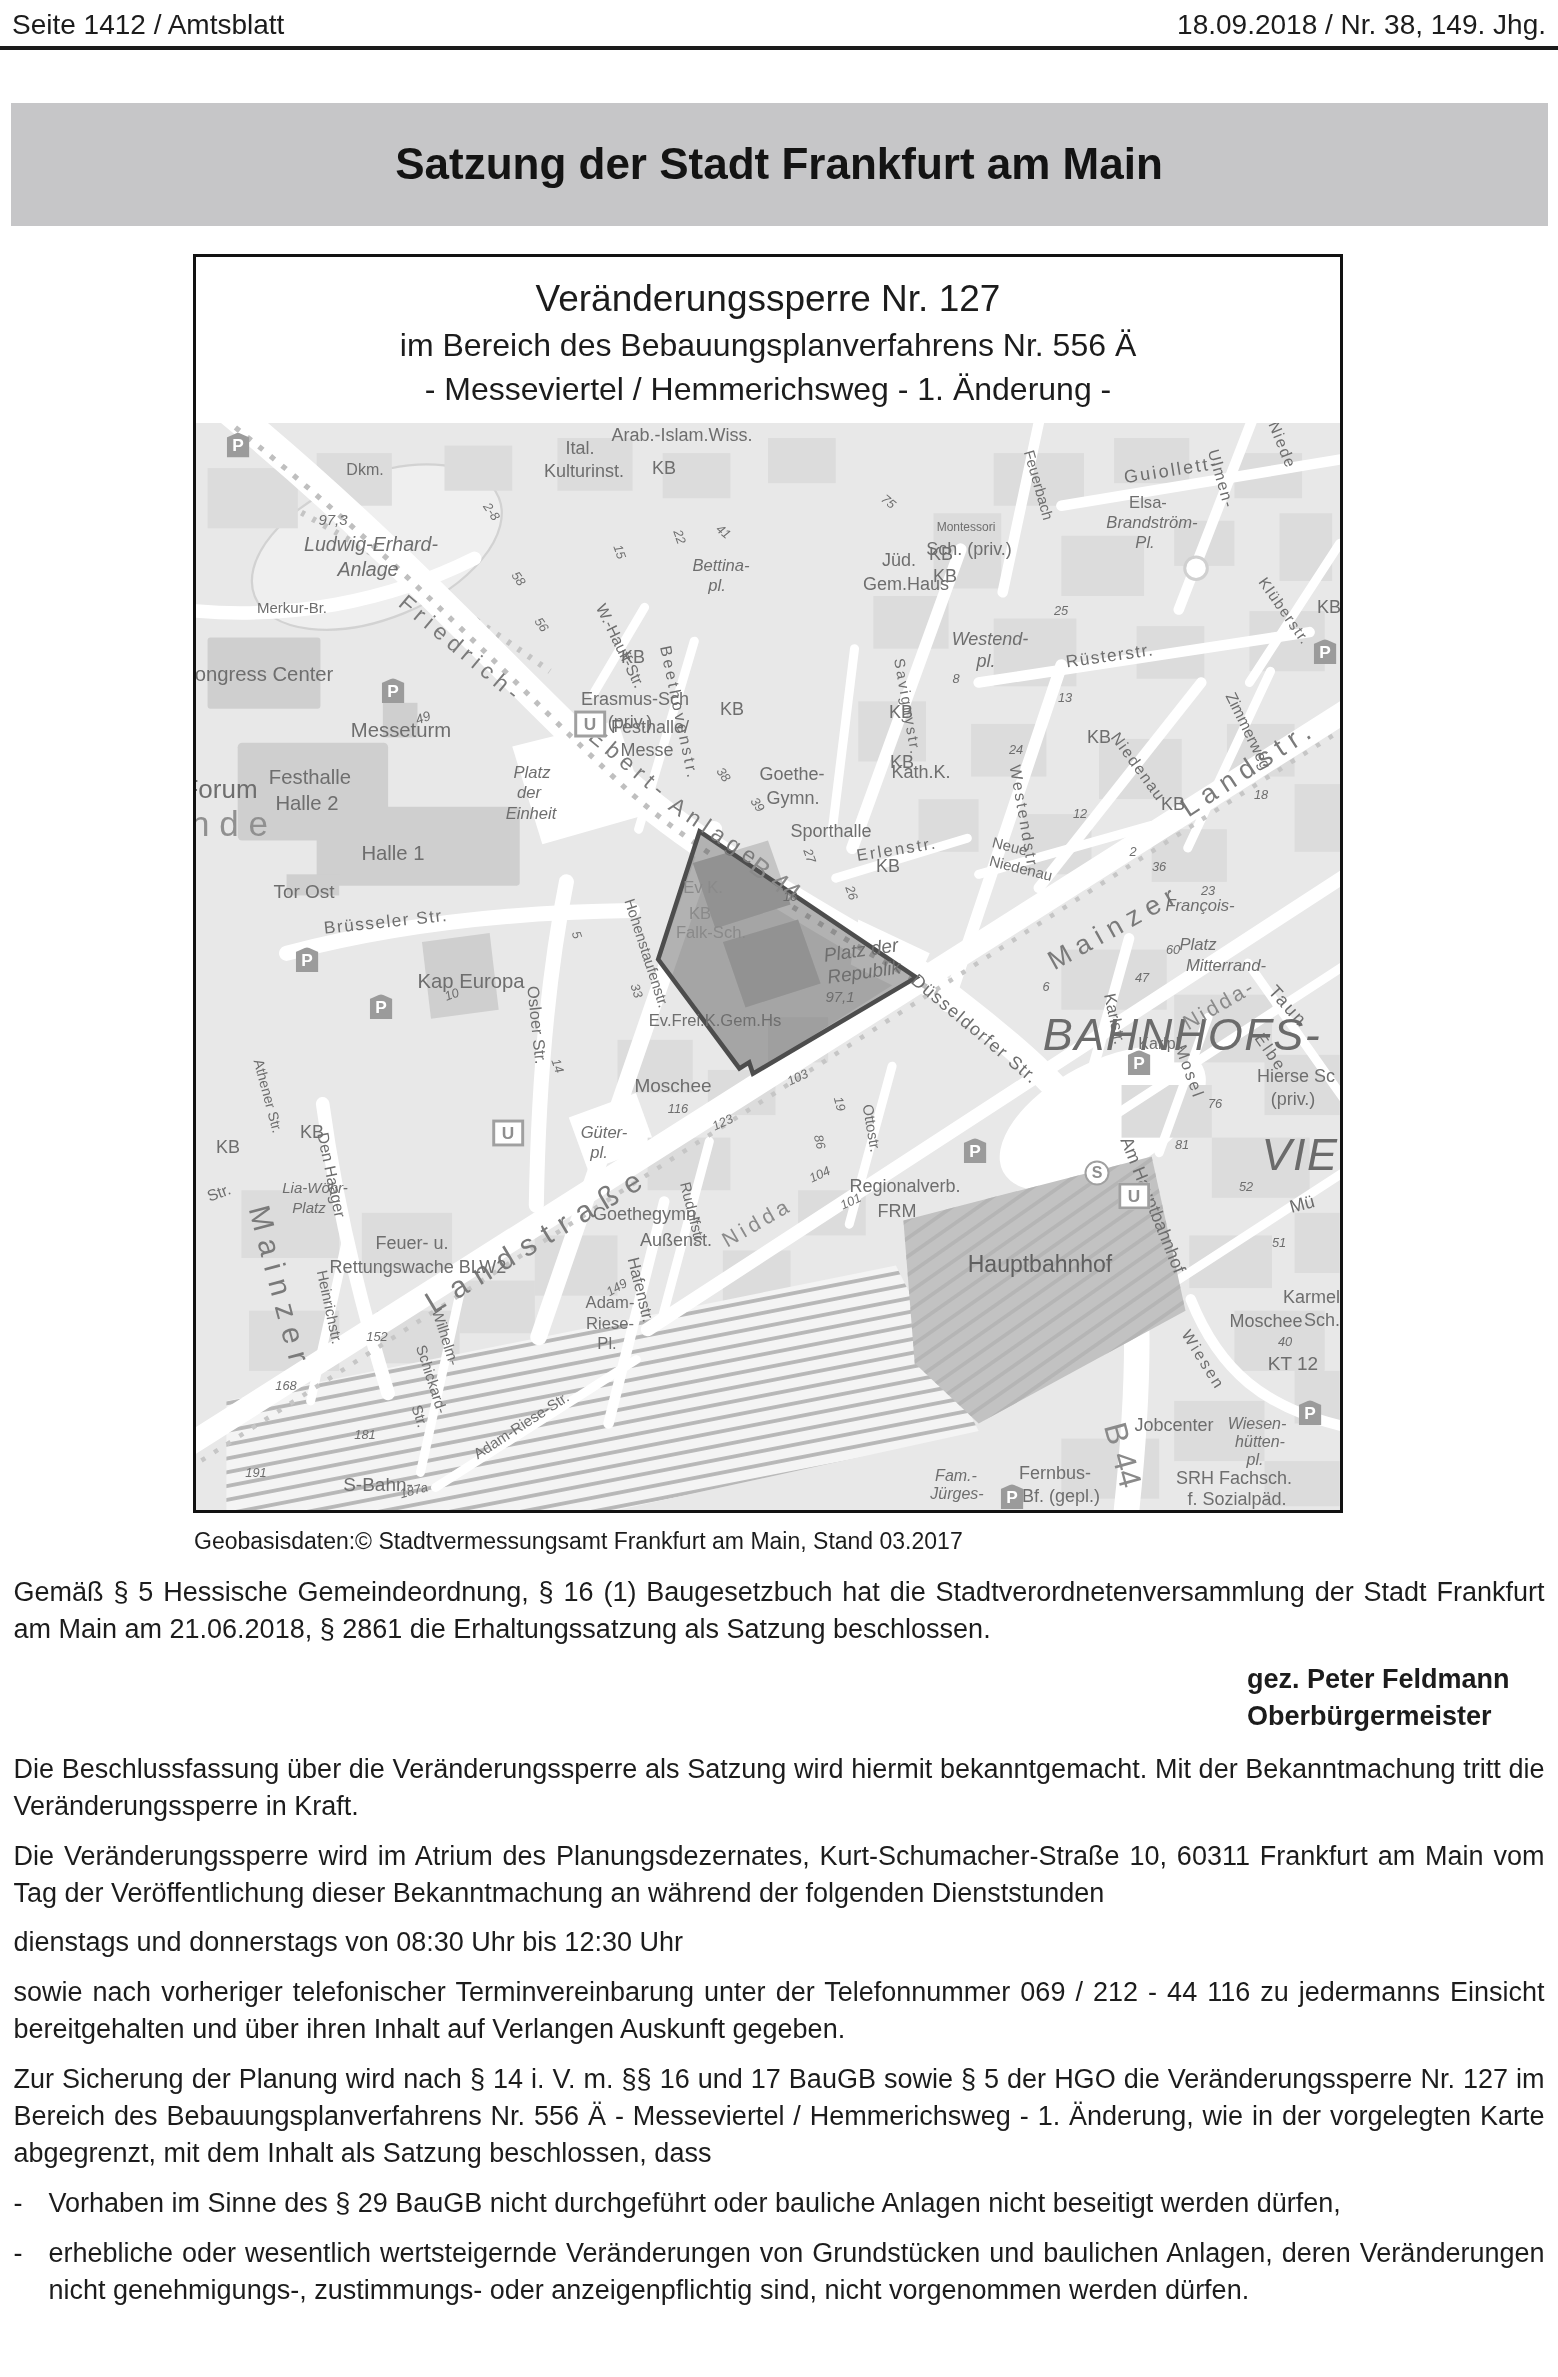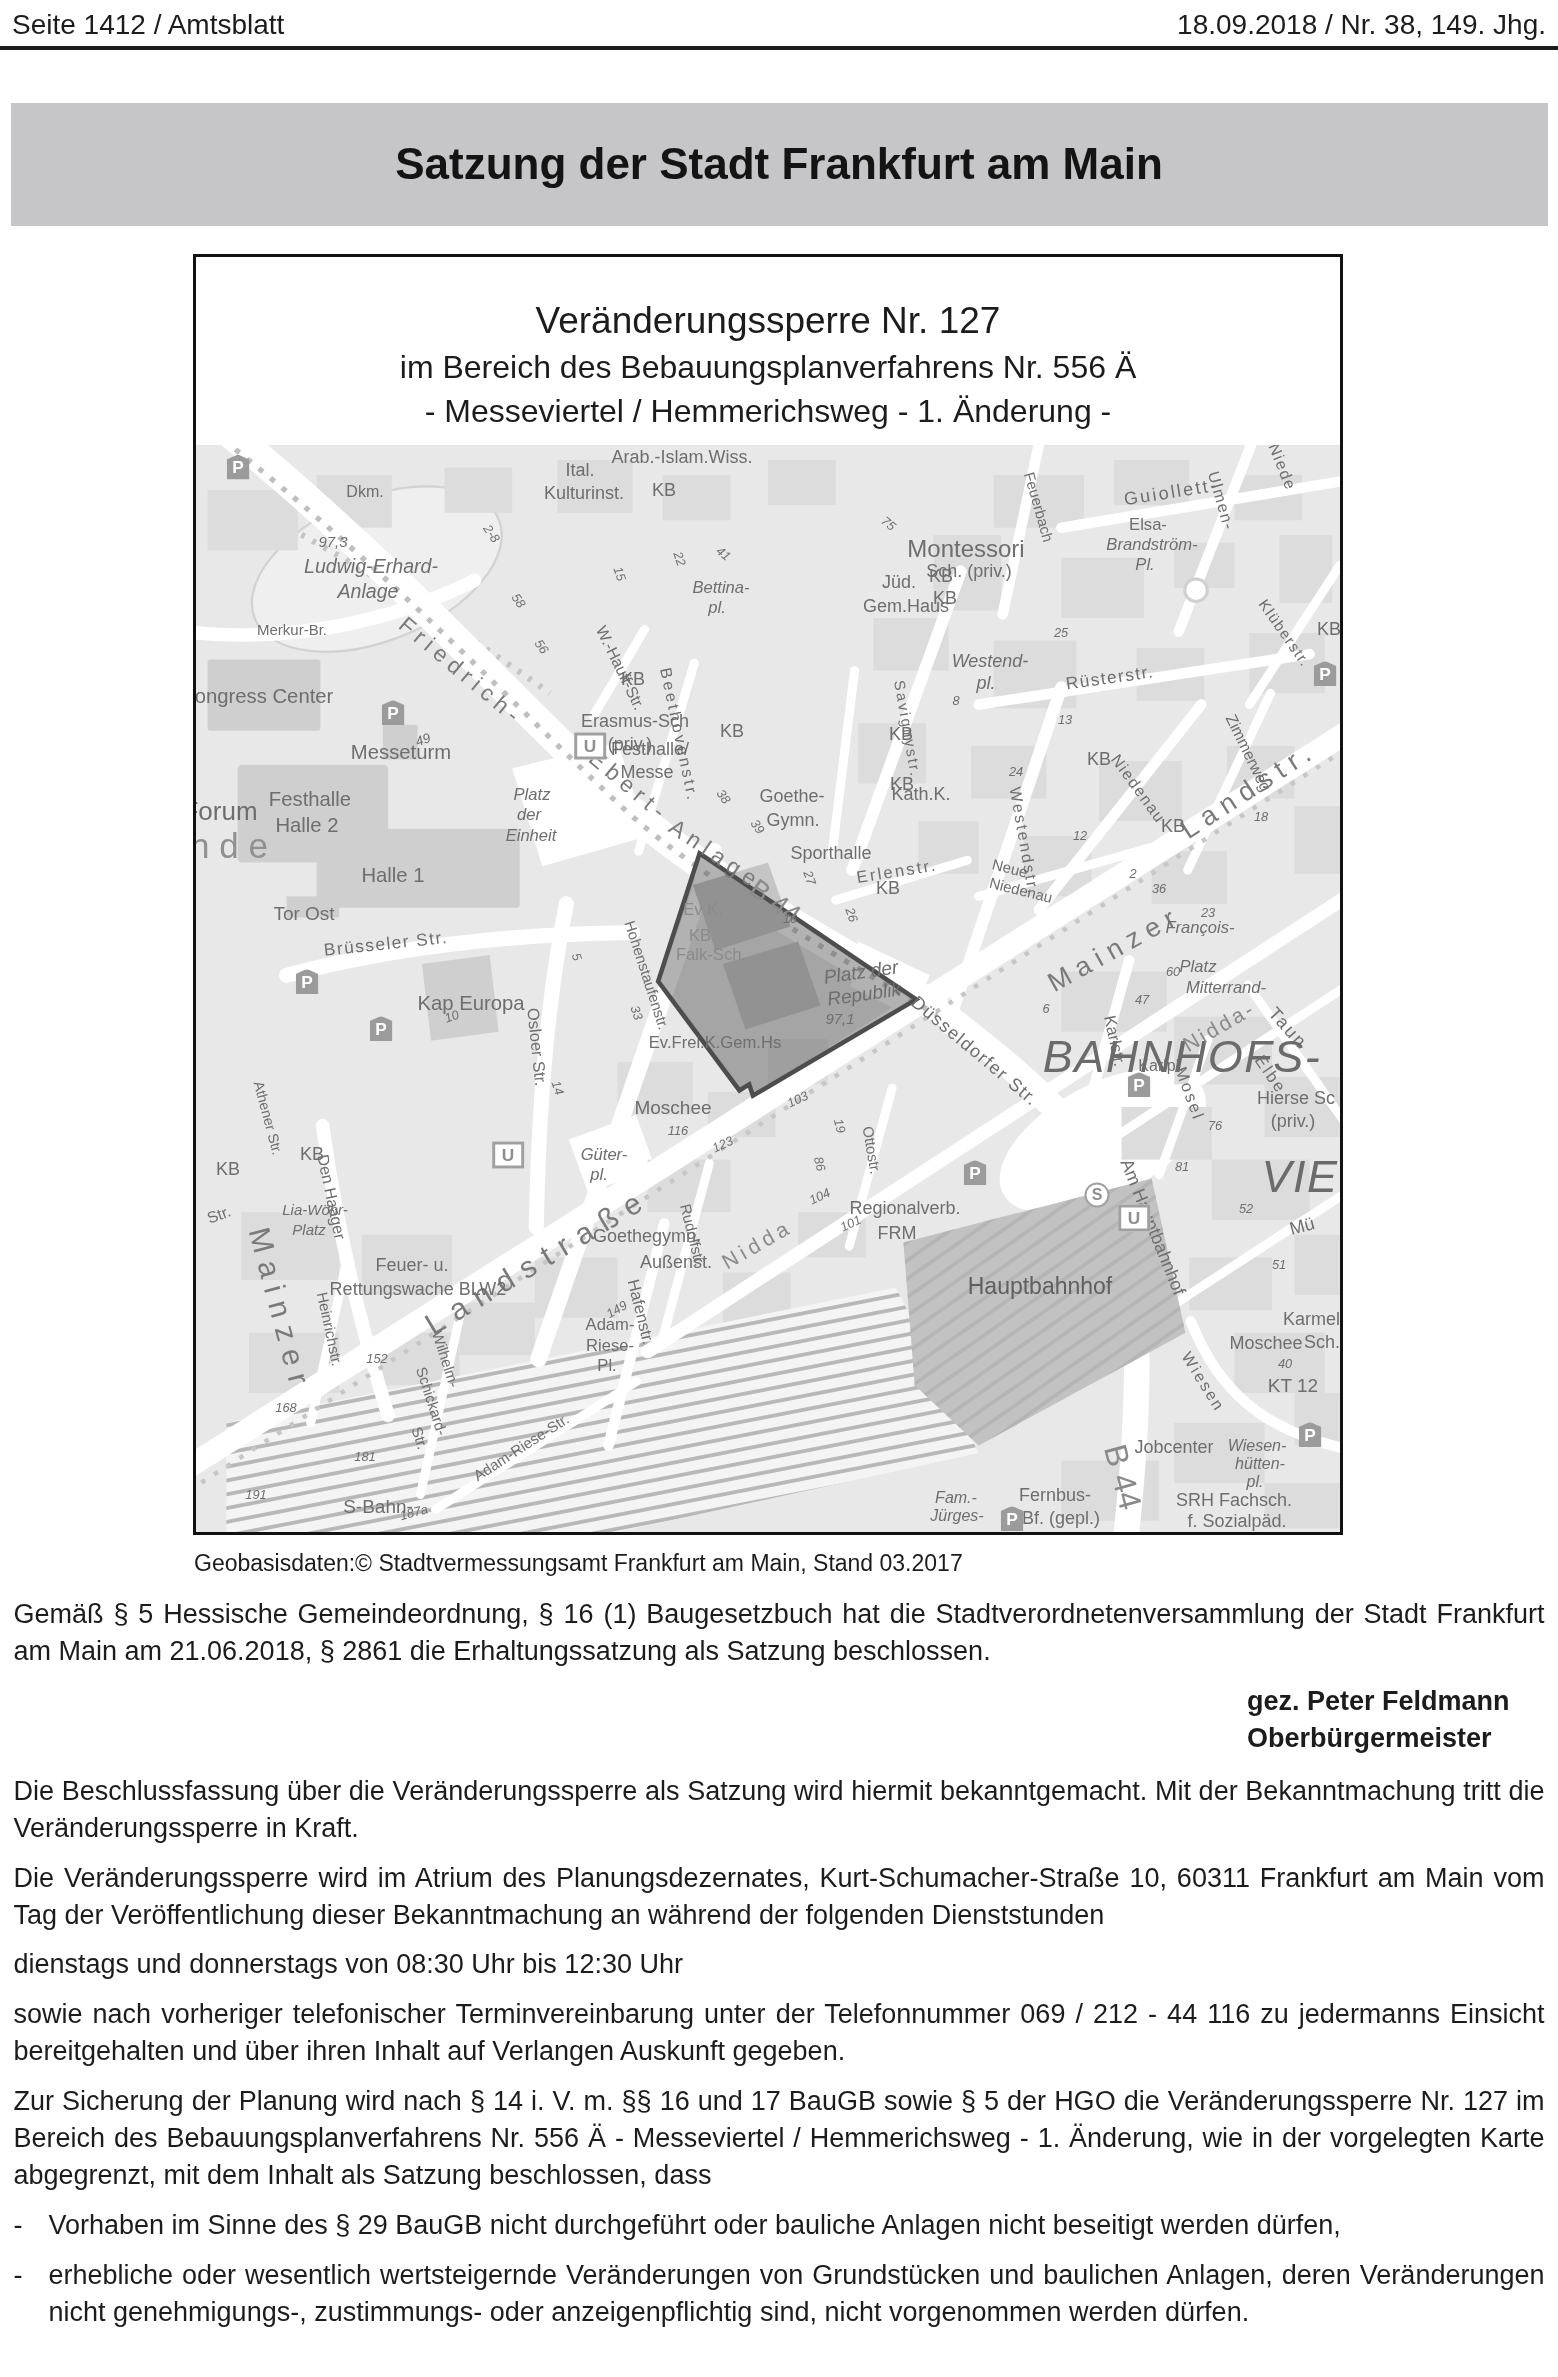--- a/index.html
+++ b/index.html
@@ -11,21 +11,21 @@
        padding:9px 12px 4.5px 12px;border-bottom:4.5px solid #1b1b1b;font-size:28px;}
 
   
   .banner{margin:53px 10.5px 0 10.5px;height:123px;background:#c6c6c8;
           display:flex;align-items:center;justify-content:center;}
   .banner h1{margin:0;font-size:44px;font-weight:bold;letter-spacing:0px;color:#141414;}
 
   
   .map-frame{margin:28px 0 0 193px;width:1144px;border:3.8px solid #111;}
   .map-title{text-align:center;padding:18px 7.5px 12px 7.5px;background:#fff;}
-  .map-title .l1{font-size:37px;line-height:48px;margin-top:22px;}
+  .map-title .l1{font-size:37px;line-height:48px;}
   .map-title .l2,.map-title .l3{font-size:32px;line-height:44px;}
   .map-canvas{position:relative;width:1144px;height:1087px;overflow:hidden;background:#e8e8e8;}
   .map-canvas svg{position:absolute;left:0;top:0;}
 
   .map-label{position:absolute;transform:translate(-50%,-50%);white-space:pre;
              color:#6e6e6e;line-height:1;z-index:5;}
   .map-icon{position:absolute;transform:translate(-50%,-50%);display:flex;align-items:center;
             justify-content:center;font-weight:bold;z-index:6;}
   .icon-parking{width:22.6px;height:25px;background:#9b9b9b;color:#fff;font-size:17.3px;
             clip-path:polygon(0 20%,50% 0,100% 20%,100% 100%,0 100%);}
@@ -308,21 +308,21 @@
           <div class="map-label" style="left: 1023px; top: 581px; font-size: 21px; transform: translate(-50%, -50%) rotate(-30deg); letter-spacing: 3px; color: rgb(138, 138, 138);">Nidda-</div>
           <div class="map-label" style="left: 1074px; top: 630px; font-size: 16.6px; transform: translate(-50%, -50%) rotate(55deg); letter-spacing: 2.3px;">Elbe</div>
           <div class="map-label" style="left: 965px; top: 621px; font-size: 16px; transform: translate(-50%, -50%);">Karlpl.</div>
           <div class="map-label" style="left: 1004px; top: 483px; font-size: 16.6px; transform: translate(-50%, -50%); font-style: italic;">François-</div>
           <div class="map-label" style="left: 1030px; top: 503px; font-size: 16.6px; transform: translate(-50%, -50%); font-style: italic; margin-top: 40px;">Mitterrand-</div>
           <div class="map-label" style="left: 1002px; top: 522px; font-size: 16.6px; transform: translate(-50%, -50%); font-style: italic;">Platz</div>
           <div class="map-label" style="left: 384px; top: 25.6px; font-size: 18px; transform: translate(-50%, -50%);">Ital.</div>
           <div class="map-label" style="left: 388px; top: 48px; font-size: 18px; transform: translate(-50%, -50%);">Kulturinst.</div>
           <div class="map-label" style="left: 486px; top: 12px; font-size: 18px; transform: translate(-50%, -50%);">Arab.-Islam.Wiss.</div>
           <div class="map-label" style="left: 468px; top: 45px; font-size: 18px; transform: translate(-50%, -50%);">KB</div>
-          <div class="map-label" style="left: 770px; top: 104px; font-size: 24px; transform: translate(-50%, -50%);">Montessori</div>
+          <div class="map-label" style="left: 770px; top: 104px; font-size: 12px; transform: translate(-50%, -50%);">Montessori</div>
           <div class="map-label" style="left: 773px; top: 126px; font-size: 18px; transform: translate(-50%, -50%);">Sch. (priv.)</div>
           <div class="map-label" style="left: 703px; top: 137px; font-size: 18px; transform: translate(-50%, -50%);">Jüd.</div>
           <div class="map-label" style="left: 745px; top: 131px; font-size: 18px; transform: translate(-50%, -50%);">KB</div>
           <div class="map-label" style="left: 710px; top: 161px; font-size: 18px; transform: translate(-50%, -50%);">Gem.Haus</div>
           <div class="map-label" style="left: 437px; top: 234px; font-size: 18px; transform: translate(-50%, -50%);">KB</div>
           <div class="map-label" style="left: 536px; top: 286px; font-size: 18px; transform: translate(-50%, -50%);">KB</div>
           <div class="map-label" style="left: 749px; top: 153px; font-size: 18px; transform: translate(-50%, -50%);">KB</div>
           <div class="map-label" style="left: 903px; top: 314px; font-size: 18px; transform: translate(-50%, -50%);">KB</div>
           <div class="map-label" style="left: 706px; top: 339px; font-size: 18px; transform: translate(-50%, -50%);">KB</div>
           <div class="map-label" style="left: 692px; top: 443px; font-size: 18px; transform: translate(-50%, -50%);">KB</div>

